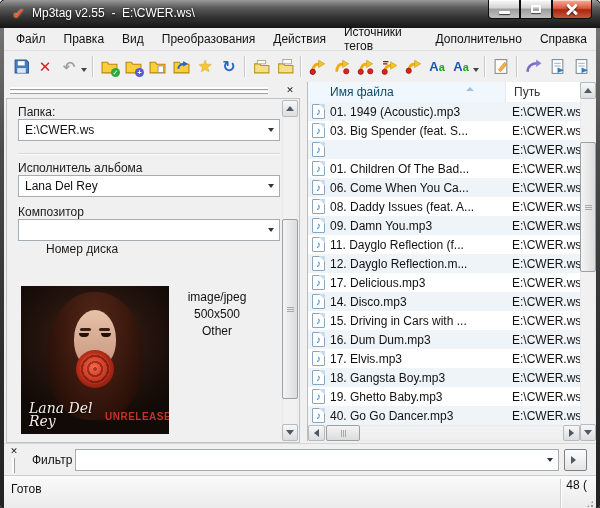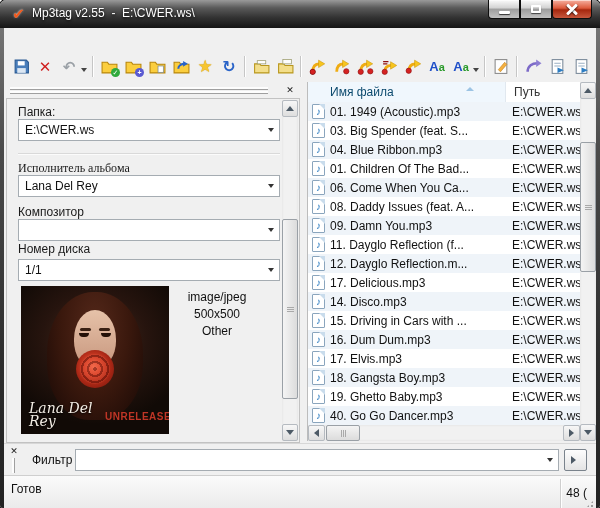--- a/index.html
+++ b/index.html
@@ -109,21 +109,21 @@
        border-top:1px solid #d7d7d7;box-sizing:border-box;}
   .vgrip{position:absolute;left:8px;top:14px;width:2px;height:15px;background:#fdfdfd;border-right:1px solid #9f9f9f;}
   .fbtn{position:absolute;left:560px;top:5px;width:23px;height:22px;background:linear-gradient(#fdfdfd,#e4e4e4);
        border:1px solid #7a838c;border-radius:2px;box-sizing:border-box;display:flex;align-items:center;justify-content:center;}
   
   .statusbar{position:absolute;left:0;top:447px;width:100%;height:39px;box-sizing:border-box;
        background:linear-gradient(#fbfbfb,#e8e8e8);border-top:1px solid #cfcfcf;}
   .st-left{position:absolute;left:7px;top:6px;}
   .st-right{position:absolute;right:40px;top:6px;}
   .st-vsep{position:absolute;right:34px;top:3px;bottom:3px;width:1px;background:#cfcfcf;border-right:1px solid #fff;}
-  .st-count{position:absolute;right:9px;top:10px;white-space:nowrap;}
+  .st-count{position:absolute;right:9px;top:2px;white-space:nowrap;}
   .rgrip{position:absolute;right:2px;bottom:2px;width:12px;height:12px;
        background:radial-gradient(circle at 2px 2px,#9b9b9b 1.2px,transparent 1.5px);
        background-size:4px 4px;clip-path:polygon(100% 0,100% 100%,0 100%);}
   svg{display:block;}
 </style>
 </head>
 <body>
 
 <div id="win">
 
@@ -138,20 +138,30 @@
           <div class="g-max"></div>
         </div>
       <div class="wbtn close">
           <div class="g-close"></div>
         </div>
     </div>
   </div>
 
   <div class="client">
 
+    <div class="menubar">
+      <span class="mitem">Файл</span>
+      <span class="mitem">Правка</span>
+      <span class="mitem">Вид</span>
+      <span class="mitem">Преобразования</span>
+      <span class="mitem">Действия</span>
+      <span class="mitem">Источники тегов</span>
+      <span class="mitem">Дополнительно</span>
+      <span class="mitem">Справка</span>
+    </div>
 
     <div class="toolbar">
       <span class="tbtn">
         <svg width="17" height="17" viewBox="0 0 16 16">
             <path d="M2 2h10.5L14.5 4v10H2z" fill="#4a7ebb" stroke="#2a5a93"></path>
             <rect x="4.5" y="3" width="6.5" height="4" fill="#fff"></rect>
             <rect x="4" y="9.5" width="8" height="4.5" fill="#dce7f3"></rect>
           </svg>
         </span>
       <span class="tbtn">
@@ -288,37 +298,33 @@
       <div class="xbtn" style="left:280px;top:2px;">✕</div>
 
       <div class="tp-content">
         <div class="tp-label" style="top:6px;">Папка:</div>
         <div class="combo" style="left:11px;top:20px;width:262px;">
           <span>E:\CWER.ws</span>
           <span class="arr"></span>
         </div>
         <div class="tp-sep" style="top:54px;"></div>
 
-        <div class="tp-label" style="top:62px;font-family:Liberation Serif, serif;">Исполнитель альбома</div>
+        <div class="tp-label" style="top:62px;">Исполнитель альбома</div>
         <div class="combo" style="left:11px;top:76px;width:262px;">
           <span>Lana Del Rey</span>
           <span class="arr"></span>
         </div>
 
         <div class="tp-label" style="top:106px;">Композитор</div>
         <div class="combo" style="left:11px;top:120px;width:262px;">
           <span></span>
           <span class="arr"></span>
         </div>
 
-        <div class="tp-label" style="top:143px;">Номер диска</div>
-        <div class="combo" style="left:11px;top:160px;width:262px;">
-          <span>1/1</span>
-          <span class="arr"></span>
-        </div>
+        <div class="tp-label" style="top:143px;margin-left:28px;">Номер диска</div>
 
         <div class="cover">
           <div class="hair"></div>
           <div class="face">
             <div class="brow" style="left:6px;"></div>
             <div class="brow" style="right:6px;"></div>
             <div class="eye" style="left:5px;"></div>
             <div class="eye" style="right:5px;"></div>
           </div>
           <div class="rose"></div>
@@ -360,21 +366,20 @@
   </div>
 
   <div class="row">
     <span class="ficon">♪</span>
     <span class="fname">03. Big Spender (feat. S...</span>
     <span class="fpath">E:\CWER.ws\</span>
   </div>
 
   <div class="row alt">
     <span class="ficon">♪</span>
-    <span class="fname">04. Blue Ribbon.mp3</span>
     <span class="fpath">E:\CWER.ws\</span>
   </div>
 
   <div class="row">
     <span class="ficon">♪</span>
     <span class="fname">01. Children Of The Bad...</span>
     <span class="fpath">E:\CWER.ws\</span>
   </div>
 
   <div class="row alt">

